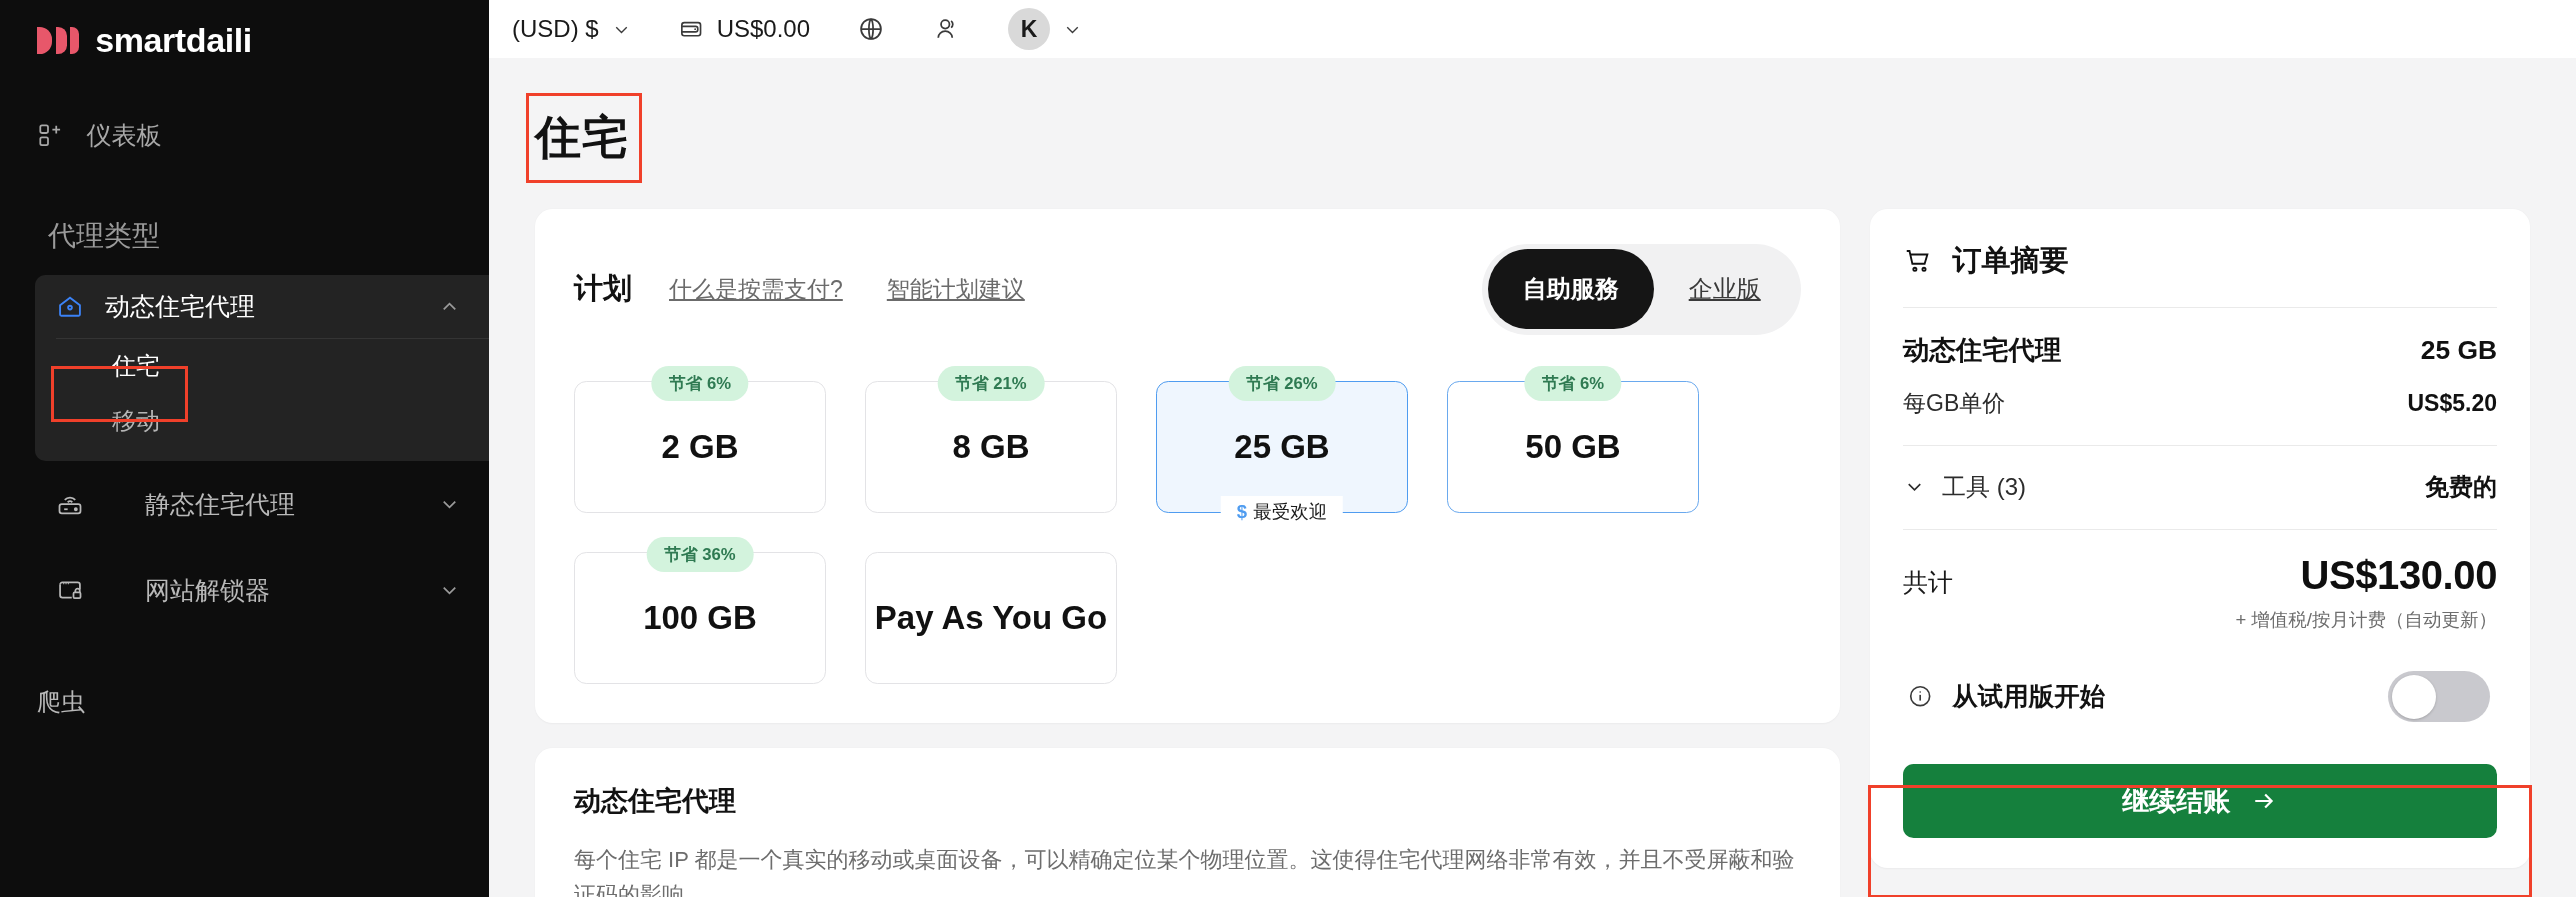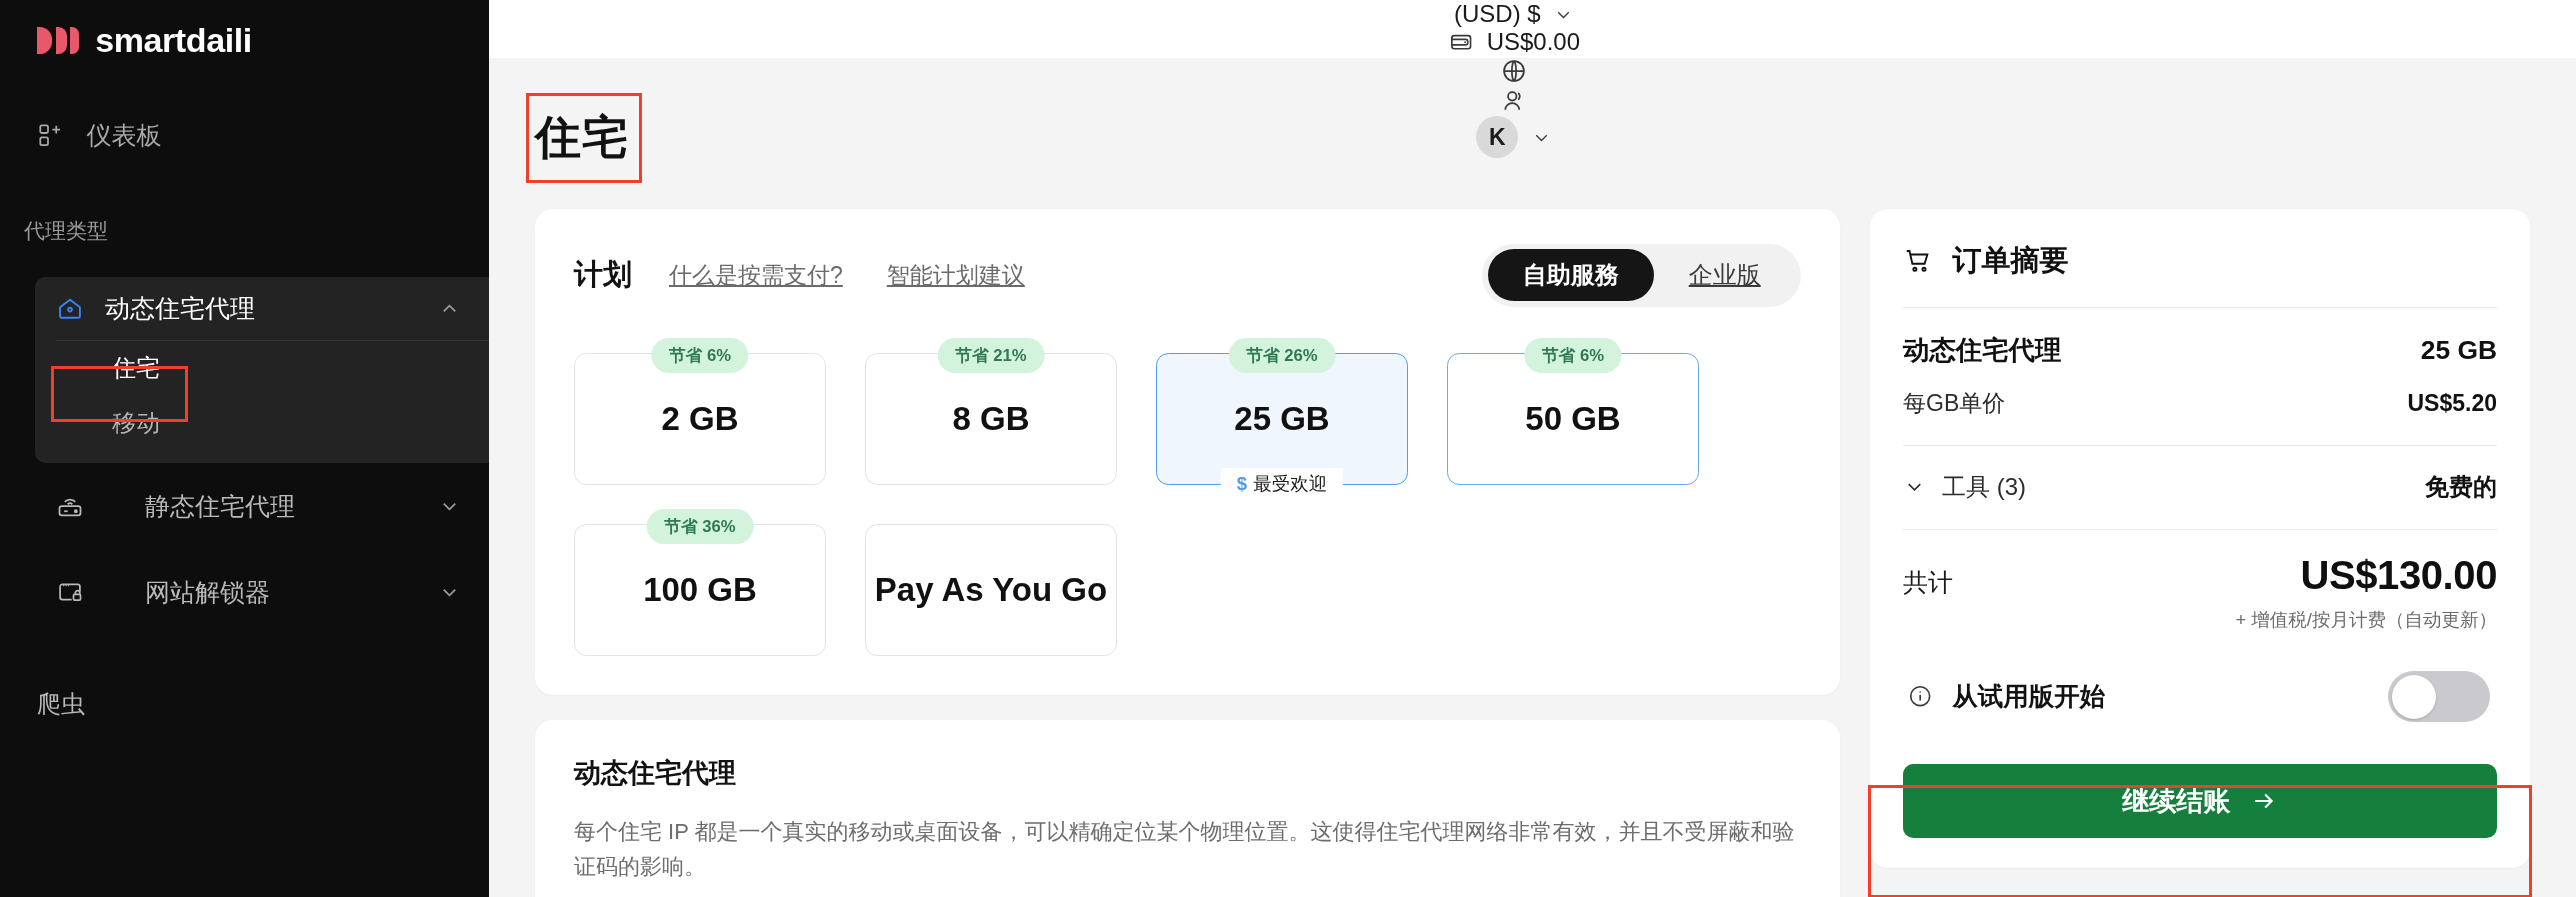--- a/index.html
+++ b/index.html
@@ -26,22 +26,22 @@
   .brand-text { font-size: 34px; font-weight: 600; color: #ffffff; letter-spacing: -0.4px; }
 
   .nav-top { margin-top: 51px; }
   .nav-row {
     display: flex; align-items: center; gap: 23px;
     padding: 0 37px; height: 53px; color: #a8a8a8; font-size: 25px;
     cursor: pointer;
   }
   .nav-row .ic { width: 26.4px; height: 26.4px; display: flex; align-items: center; justify-content: center; }
   .section-label {
-    padding: 0 24px; margin-top: 55px; margin-bottom: 32px;
-    font-size: 21px; color: #9a9a9a;
+    padding: 0 48px; margin-top: 55px; margin-bottom: 20px;
+    font-size: 28px; color: #9a9a9a;
   }
 
   .group-active {
     background: #232323;
     border-radius: 10.6px 0 0 10.6px;
     margin-left: 35px;
     padding-bottom: 12.3px;
   }
   .group-head {
     display: flex; align-items: center;
@@ -66,21 +66,21 @@
 
   .crawler-label { padding-left: 37px; margin-top: 53px; font-size: 24px; color: #b9b9b9; }
 
   
   .redbox { position: absolute; border: 3.5px solid #f0402a; pointer-events: none; }
 
   
   .main { flex: 1; height: 898px; background: #f4f4f5; position: relative; overflow: hidden; }
   .topbar {
     height: 58px; background: #ffffff; display: flex; align-items: center;
-    justify-content: space-between; padding-right: 37px; gap: 0px; flex-direction: column;
+    justify-content: flex-start; padding-right: 37px; gap: 0px;
   }
   .tb-item { display: flex; align-items: center; gap: 12.3px; padding: 0 23px; font-size: 24px; color: #1a1a1a; cursor: pointer; }
   .tb-icon { width: 30px; height: 30px; display: flex; align-items: center; justify-content: center; cursor: pointer; }
   .avatar {
     width: 42px; height: 42px; border-radius: 50%;
     background: #d9d9d9; color: #1a1a1a; font-size: 23px; font-weight: 600;
     display: flex; align-items: center; justify-content: center;
   }
 
   .page-title {
@@ -97,21 +97,21 @@
 
   .plan-card { padding: 35px 39px 39px 39px; }
   .plan-head { display: flex; align-items: center; }
   .plan-title { font-size: 29px; font-weight: 700; color: #121212; margin-right: 37px; }
   .plan-link { font-size: 23px; color: #6b6b6b; text-decoration: underline; margin-right: 44px; cursor: pointer; }
   .seg {
     margin-left: auto; display: inline-flex; background: #f1f1f2;
     border-radius: 880px; padding: 5.3px;
   }
   .seg-btn {
-    padding: 10px 35px; border-radius: 880px; font-size: 24px;
+    padding: 24px 35px; border-radius: 880px; font-size: 24px;
     color: #3a3a3a; cursor: pointer; font-weight: 500;
   }
   .seg-btn.on { background: #151515; color: #ffffff; font-weight: 700; }
   .seg-btn.off { text-decoration: underline; }
 
   .plan-grid { display: flex; flex-wrap: wrap; gap: 39px; margin-top: 46px; }
   .plan-opt {
     position: relative; width: 252px; height: 132px;
     border: 1.8px solid #e3e3e6; border-radius: 12.3px; background: #ffffff;
     display: flex; align-items: center; justify-content: center; cursor: pointer;

